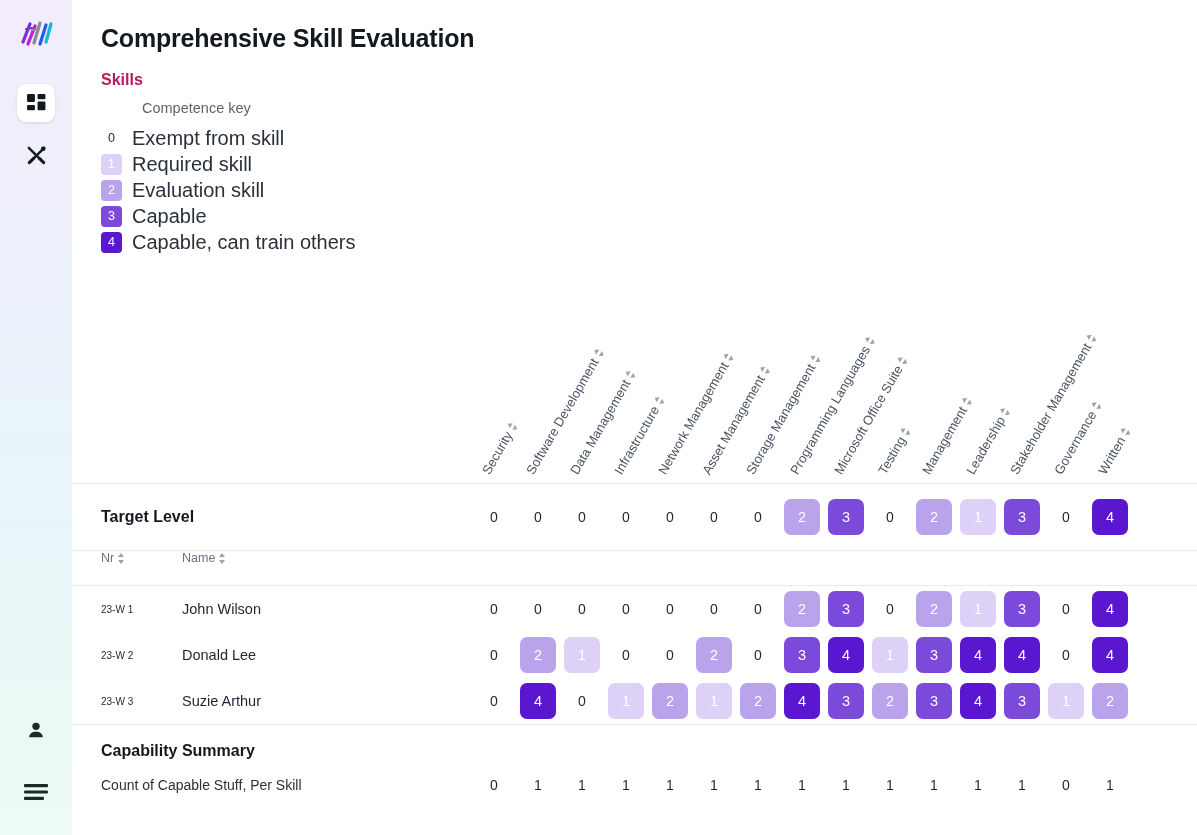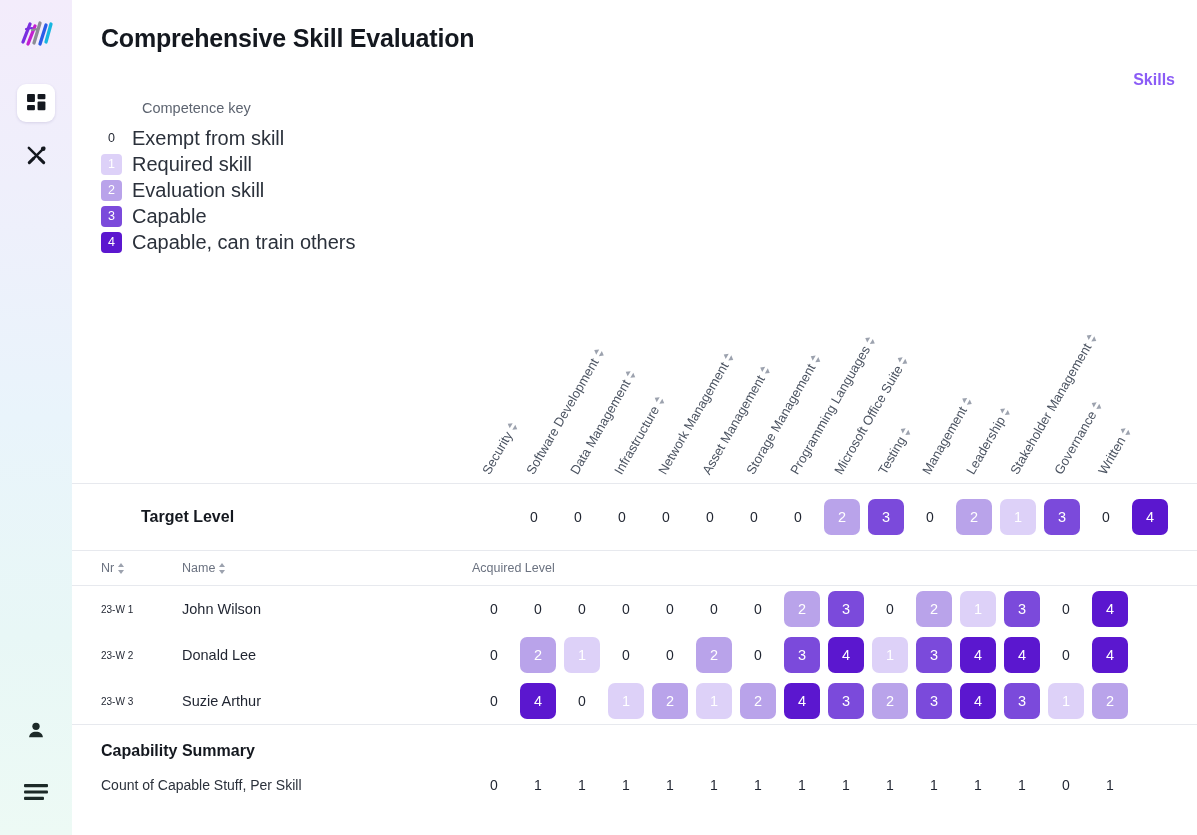--- a/index.html
+++ b/index.html
@@ -44,21 +44,21 @@
   .tab {
     font-size: 17px; color: #6b7280; padding-bottom: 8px; cursor: pointer;
     border-bottom: 3px solid transparent; position: relative; top: 2px;
   }
   .tab.active { color: #14181f; font-weight: 700; border-bottom-color: #14181f; }
 
   #content { padding: 0 0 0 0; }
 
   .section-pad { padding-left: 29px; padding-right: 22px; }
 
-  #skills-heading { font-size: 16px; font-weight: 700; color:#8b5cf6; padding-top: 18px; text-align: right; }
+  #skills-heading { font-size: 16px; font-weight: 700; color:#be185d; padding-top: 18px; }
   #competence-label { font-size: 14.5px; color:#5d6470; padding-top: 11px; margin-left: 41px; }
 
   #legend { padding-top: 9px; }
   .legend-row { display: flex; align-items: center; gap: 10px; height: 26px; }
   .chip {
     width: 21px; height: 21px; border-radius: 4px;
     display: flex; align-items: center; justify-content: center;
     font-size: 12.5px; font-weight: 500;
   }
   .legend-text { font-size: 20px; color: #2b313b; }
@@ -93,24 +93,24 @@
   }
   .sorticon { display:inline-block; width: 8px; height: 11px; position: relative; opacity:.75; }
   .sorticon::before, .sorticon::after {
     content:""; position:absolute; left:0; width:0; height:0;
     border-left: 3.2px solid transparent; border-right: 3.2px solid transparent;
   }
   .sorticon::before { top: 0; border-bottom: 4px solid #7b8393; }
   .sorticon::after  { bottom: 0; border-top: 4px solid #7b8393; }
   .rule-full { border-top: 1px solid #e7e9ee; }
 
-  #target-row { height: 66px; padding-left: 40px; }
+  #target-row { height: 66px; }
   #target-row .lbl-col { font-size: 16px; font-weight: 700; color:#14181f; }
 
-  #table-head { height: 34px; font-size: 12.5px; color:#6b7280; display:flex; align-items:center; }
+  #table-head { height: 34px; font-size: 12.5px; color:#6b7280; display:flex; align-items:flex-start; }
   .th-nr { width: 110px; flex: 0 0 110px; padding-left: 29px; display:flex; align-items:center; gap:4px; }
   .th-name { width: 290px; flex: 0 0 290px; display:flex; align-items:center; gap:4px; }
   .th-acq { flex: 1 1 auto; }
 
   .person-row { height: 46px; }
   .p-nr { width: 110px; flex: 0 0 110px; padding-left: 29px; font-size: 10px; color:#1f2430; }
   .p-name { width: 290px; flex: 0 0 290px; font-size: 14.5px; color:#1f2430; }
 
   #summary-heading { font-size: 16px; font-weight: 700; color:#14181f; padding-top: 17px; padding-bottom: 4px; }
   .sum-row { height: 41px; }
@@ -342,21 +342,20 @@
 
       <div id="table-head">
         <div class="th-nr">
           <span>Nr</span>
           <span class="sorticon"></span>
         </div>
         <div class="th-name">
           <span>Name</span>
           <span class="sorticon"></span>
         </div>
-        <div class="th-acq">Acquired Level</div>
       </div>
 
       <div class="rule-full"></div>
 
       <div id="people-rows">
           <div class="grid-row person-row">
             <div class="p-nr">23-W 1</div>
             <div class="p-name">John Wilson</div>
             <div class="cells">
               <div class="cell">0</div>

